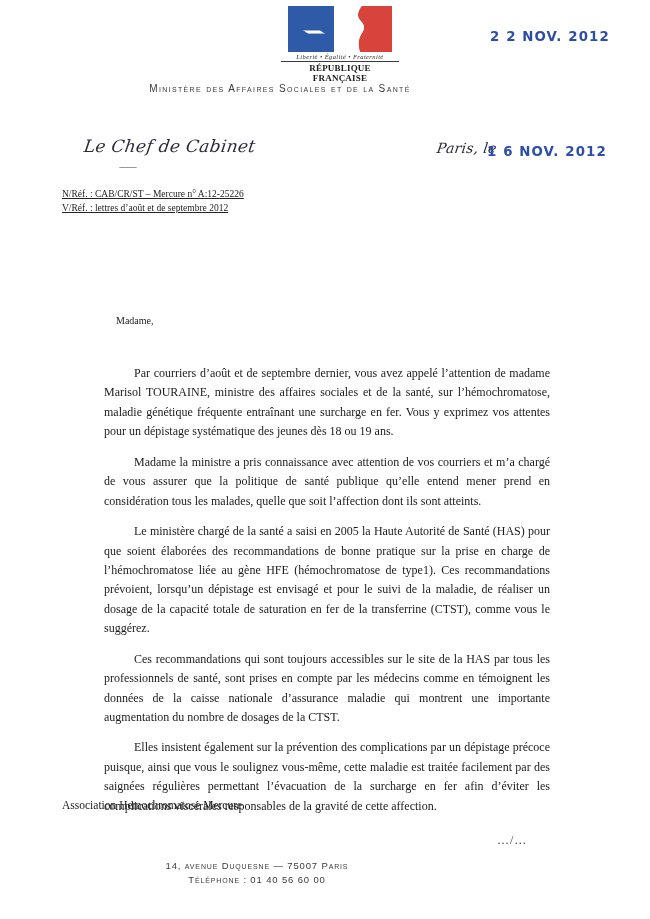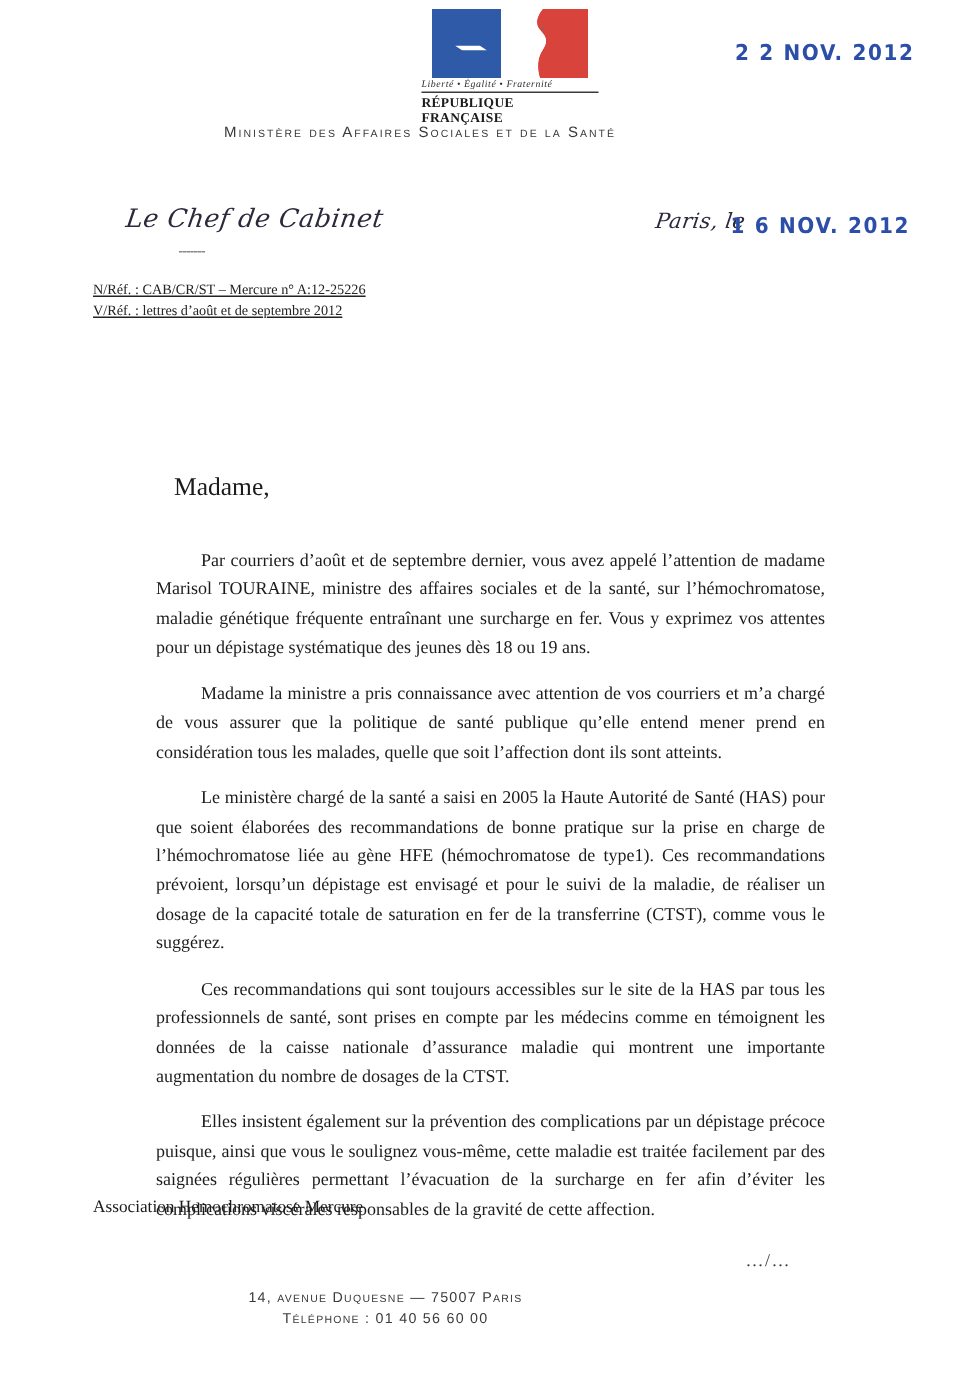--- a/index.html
+++ b/index.html
@@ -20,20 +20,21 @@
     background: #ffffff;
     overflow: hidden;
   }
 
   
   .logo-block {
     position: absolute;
     left: 281px;
     top: 6px;
     width: 118px;
+    text-align: center;
   }
   .flag {
     position: relative;
     width: 104px;
     height: 46px;
     margin: 0 auto;
     display: block;
   }
   .devise {
     font-family: "Liberation Serif", "DejaVu Serif", serif;
@@ -130,21 +131,21 @@
     line-height: 1.45;
     color: #232323;
     text-decoration: underline;
   }
 
   
   .salutation {
     position: absolute;
     left: 116px;
     top: 315px;
-    font-size: 17px;
+    font-size: 10px;
   }
   .body-text {
     position: absolute;
     left: 104px;
     top: 364px;
     width: 446px;
     font-size: 12px;
     line-height: 1.62;
     text-align: justify;
     color: #1b1b1b;

